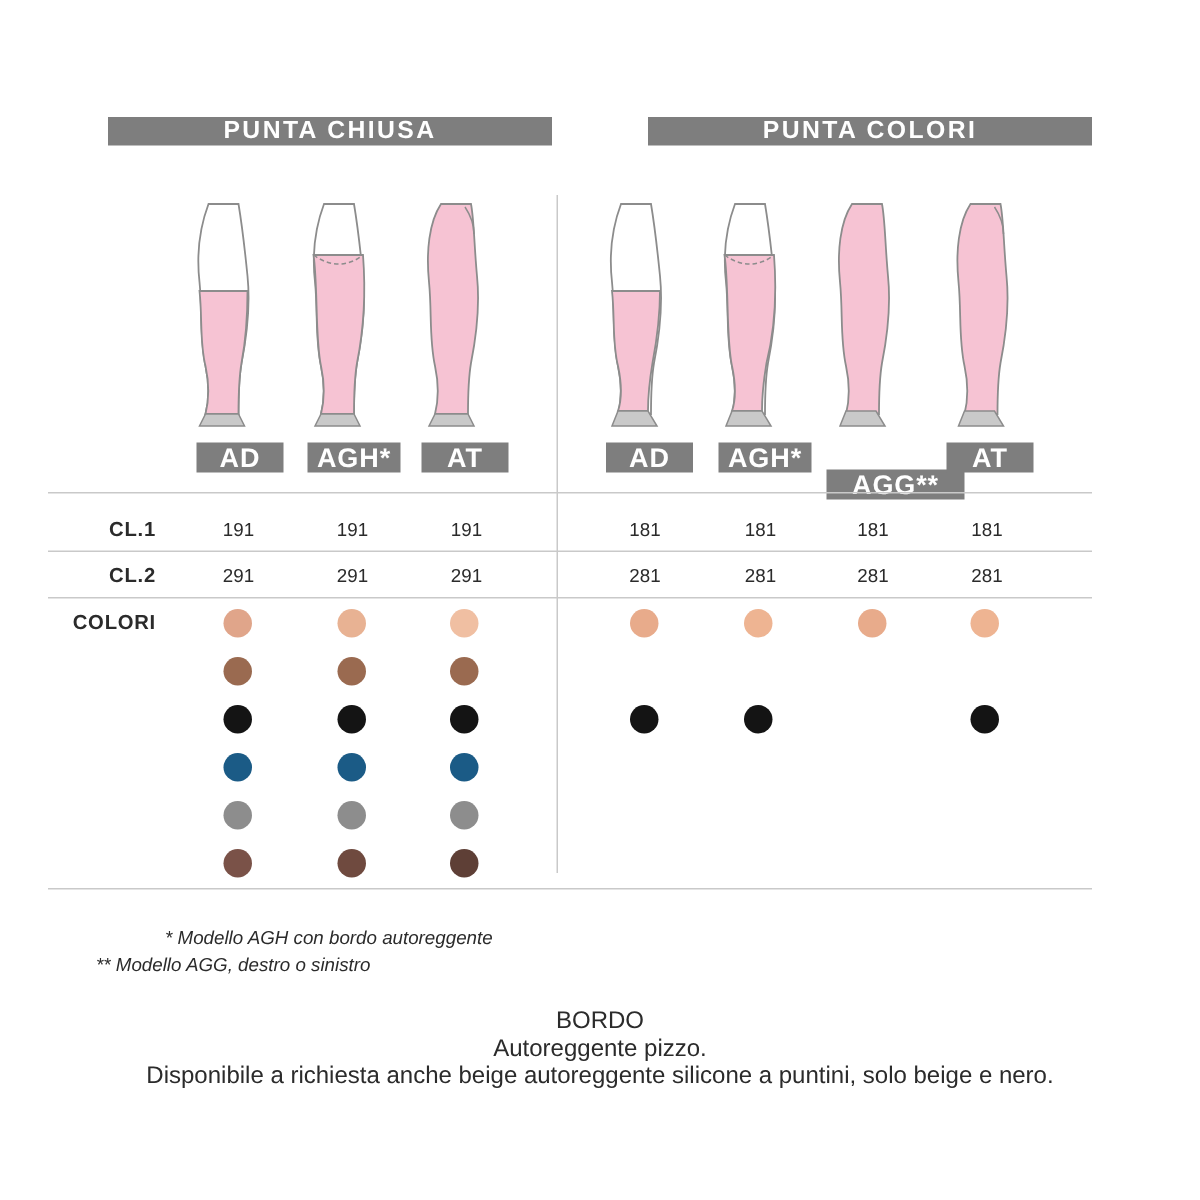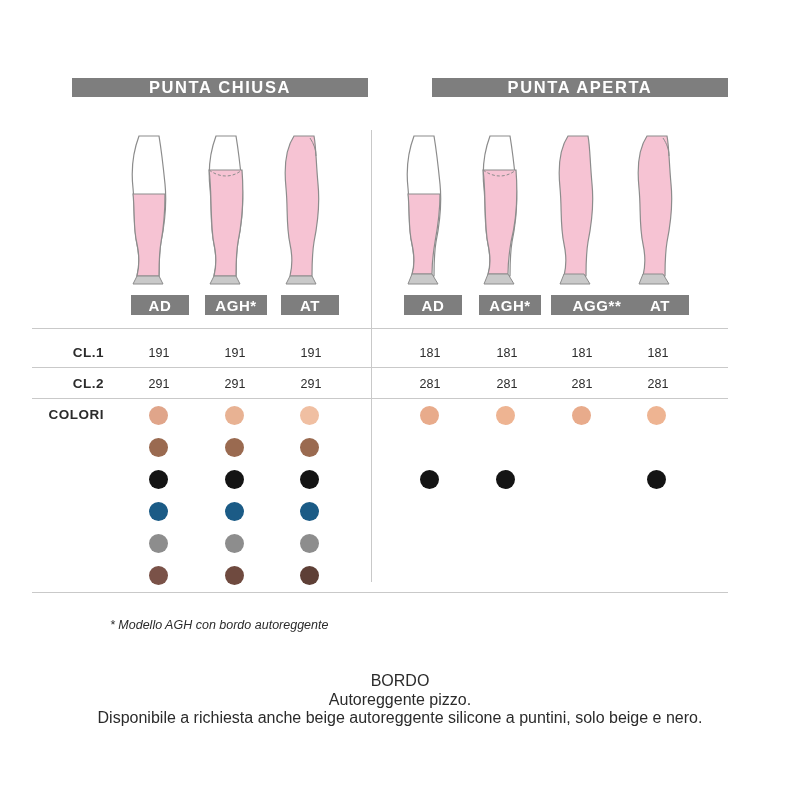--- a/index.html
+++ b/index.html
@@ -42,21 +42,21 @@
   .fig{
     position:absolute;top:0;width:62px;height:152px;
   }
   .fig svg{display:block;}
 
   
   .labels{position:absolute;left:72px;top:295px;width:656px;height:20px;}
   .lbl{
     position:absolute;top:0;height:20px;
     background:#7e7e7e;color:#fff;
-    font-size:15px;font-weight:bold;letter-spacing:.6px;
+    font-size:18px;font-weight:bold;letter-spacing:.6px;
     display:flex;align-items:center;justify-content:center;
   }
 
   
   .hline{position:absolute;height:1px;background:#c9c9c9;}
 
   
   .rowlabel{
     position:absolute;font-weight:bold;font-size:13.5px;letter-spacing:.5px;
     color:#2b2b2b;text-align:right;
@@ -82,21 +82,21 @@
 </head>
 <body>
 
 <div class="sheet">
 
   <div class="header-row">
     <div class="hdr hdr-left">PUNTA CHIUSA</div>
     <div class="hdr-gap">
         <span class="slash"></span>
       </div>
-    <div class="hdr hdr-right">PUNTA APERTA</div>
+    <div class="hdr hdr-right">PUNTA COLORI</div>
   </div>
 
   <div class="mid-divider"></div>
 
   <div class="figures">
 
     <div class="fig" style="left:47px;">
       <svg width="62" height="152" viewBox="0 0 62 152">
         <path d="M20 2 C14 18 12 36 14 54 C16 74 14 92 18 110 C21 124 20 134 18 142 L40 142 C40 132 40 120 42 108 C46 88 48 70 46 50 C44 30 42 14 40 2 Z" fill="#ffffff" stroke="#8c8c8c" stroke-width="1.2"></path>
         <path d="M14 60 C16 78 14 94 18 110 C21 124 20 134 18 142 L40 142 C40 132 40 120 42 108 C45 92 46 76 46 60 Z" fill="#f6c3d3" stroke="#8c8c8c" stroke-width="1.2"></path>
@@ -153,21 +153,21 @@
       </svg>
     </div>
   </div>
 
   <div class="labels">
     <div class="lbl" style="left:59px;width:58px;">AD</div>
     <div class="lbl" style="left:133px;width:62px;">AGH*</div>
     <div class="lbl" style="left:209px;width:58px;">AT</div>
     <div class="lbl" style="left:332px;width:58px;">AD</div>
     <div class="lbl" style="left:407px;width:62px;">AGH*</div>
-    <div class="lbl" style="left:479px;width:92px;">AGG**</div>
+    <div class="lbl" style="left:479px;width:92px;margin-top:18px;">AGG**</div>
     <div class="lbl" style="left:559px;width:58px;">AT</div>
   </div>
 
   <div class="hline" style="left:32px;top:328px;width:696px;"></div>
   <div class="hline" style="left:32px;top:367px;width:696px;"></div>
   <div class="hline" style="left:32px;top:398px;width:696px;"></div>
   <div class="hline" style="left:32px;top:592px;width:696px;"></div>
 
   <div class="rowlabel" style="left:28px;top:345px;width:76px;">CL.1</div>
   <div class="cellval" style="left:128px;top:346px;">191</div>
@@ -215,18 +215,19 @@
 
   <div class="dot" style="left:496px;top:406px;background:#eeb492;"></div>
   <div class="dot" style="left:496px;top:470px;background:#141414;"></div>
 
   <div class="dot" style="left:572px;top:406px;background:#e8ab8b;"></div>
 
   <div class="dot" style="left:647px;top:406px;background:#eeb492;"></div>
   <div class="dot" style="left:647px;top:470px;background:#141414;"></div>
 
   <div class="footnote" style="left:72px;top:618px;margin-left:38px;">* Modello AGH con bordo autoreggente</div>
+  <div class="footnote" style="left:64px;top:636px;">** Modello AGG, destro o sinistro</div>
 
   <div class="bottom b-title" style="top:672px;">BORDO</div>
   <div class="bottom b-line" style="top:691px;">Autoreggente pizzo.</div>
   <div class="bottom b-line" style="top:709px;">Disponibile a richiesta anche beige autoreggente silicone a puntini, solo beige e nero.</div>
 
 </div>
 
 </body></html>

